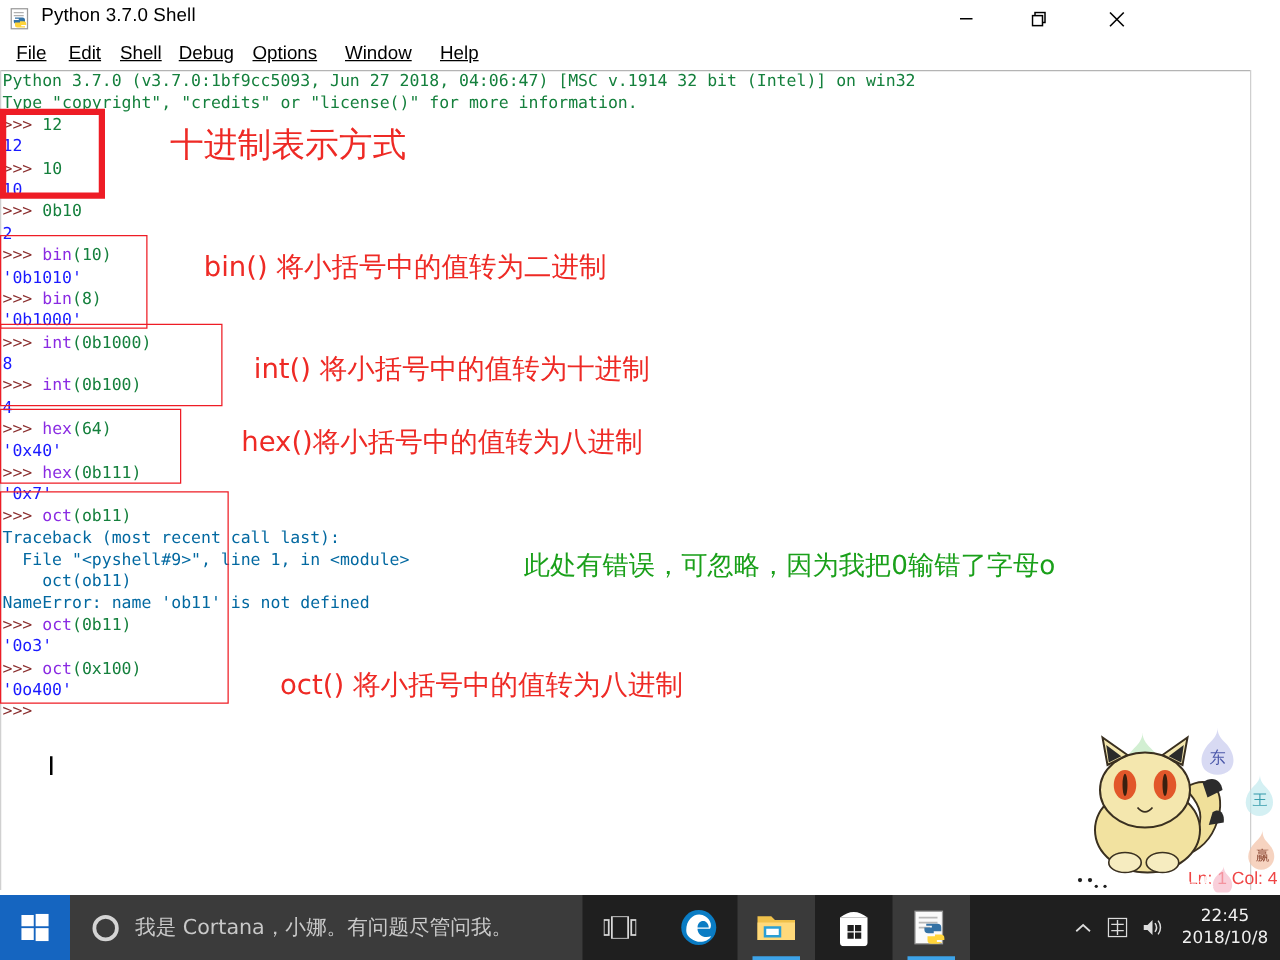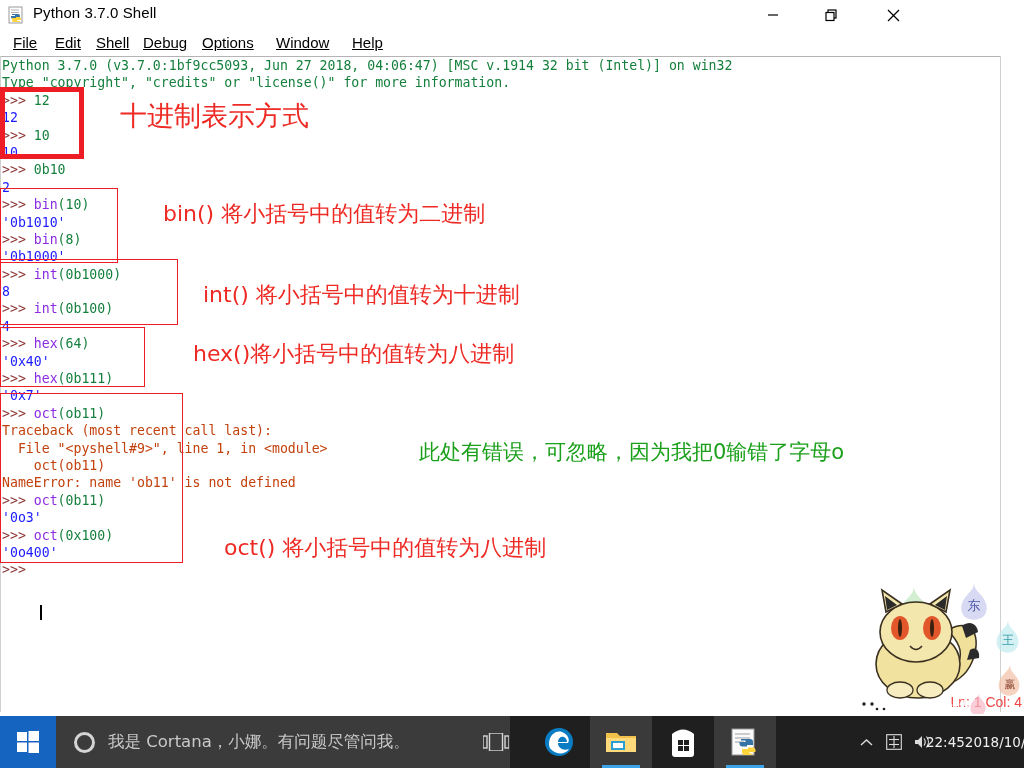--- a/index.html
+++ b/index.html
@@ -92,21 +92,21 @@
     white-space: pre;
     color: #000000;
     letter-spacing: 0px;
   }
   #shell-text .ln { display: block; height: 17.4px; }
   .c-black   { color: #15803d; }
   .c-prompt  { color: #8b2f2f; }   
   .c-builtin { color: #8a2be2; }   
   .c-str     { color: #1a1aff; }   
   .c-out     { color: #1a1aff; }   
-  .c-err     { color: #c2410c; }   
+  .c-err     { color: #0369a1; }   
 
   
   #gutter-line {
     position: absolute;
     left: 0; top: 56px;
     width: 1px; height: 656px;
     background: #d0d0d0;
   }
 
   
@@ -173,21 +173,21 @@
   #start-btn {
     position: absolute;
     left: 0; top: 0;
     width: 56px; height: 52px;
     display: flex; align-items: center; justify-content: center;
     background: #1565c0;
   }
   #cortana-box {
     position: absolute;
     left: 56px; top: 0;
-    width: 454px; height: 52px;
+    width: 410px; height: 52px;
     background: #3b3b3b;
     display: flex; align-items: center;
   }
   #cortana-ring {
     width: 21px; height: 21px;
     border: 3px solid #d4d4d4;
     border-radius: 50%;
     margin-left: 18px;
     box-sizing: border-box;
     flex: 0 0 auto;
@@ -222,21 +222,21 @@
     display: flex; align-items: center;
   }
   .tray-icon {
     width: 28px; height: 52px;
     display: flex; align-items: center; justify-content: center;
     color: #e0e0e0;
     font-size: 14px;
   }
   #clock {
     width: 88px; height: 52px;
-    display: flex; flex-direction: row;
+    display: flex; flex-direction: column;
     align-items: center; justify-content: center;
     color: #f0f0f0;
     font-size: 13.5px;
     line-height: 17px;
     font-family: "DejaVu Sans", sans-serif;
   }
 
   
   #url-watermark {
     position: absolute;
@@ -318,21 +318,21 @@
   <div id="gutter-line"></div>
 
   <div id="scroll-track"></div>
 
   <div id="anno-layer">
       <div class="anno-box thick" style="left: 0px; top: 87px; width: 84px; height: 72px;"></div>
       <div class="anno-box thin" style="left: 0px; top: 188px; width: 118px; height: 75px;"></div>
       <div class="anno-box thin" style="left: 0px; top: 259px; width: 178px; height: 66px;"></div>
       <div class="anno-box thin" style="left: 0px; top: 327px; width: 145px; height: 60px;"></div>
       <div class="anno-box thin" style="left: 0px; top: 393px; width: 183px; height: 170px;"></div>
-      <div class="anno-text anno-red" style="left: 120px; top: 98px; font-size: 27px;">十进制表示方式</div>
+      <div class="anno-text anno-red" style="left: 136px; top: 98px; font-size: 27px;">十进制表示方式</div>
       <div class="anno-text anno-red" style="left: 163px; top: 199px; font-size: 22px;">bin() 将小括号中的值转为二进制</div>
       <div class="anno-text anno-red" style="left: 203px; top: 280px; font-size: 22px;">int() 将小括号中的值转为十进制</div>
       <div class="anno-text anno-red" style="left: 193px; top: 339px; font-size: 22px;">hex()将小括号中的值转为八进制</div>
       <div class="anno-text anno-green" style="left: 419px; top: 438px; font-size: 21px;">此处有错误，可忽略，因为我把0输错了字母o</div>
       <div class="anno-text anno-red" style="left: 224px; top: 533px; font-size: 22px;">oct() 将小括号中的值转为八进制</div>
     </div>
 
   <div id="statusbar"></div>
   <span id="status-text">Ln: 1  Col: 4</span>
 

